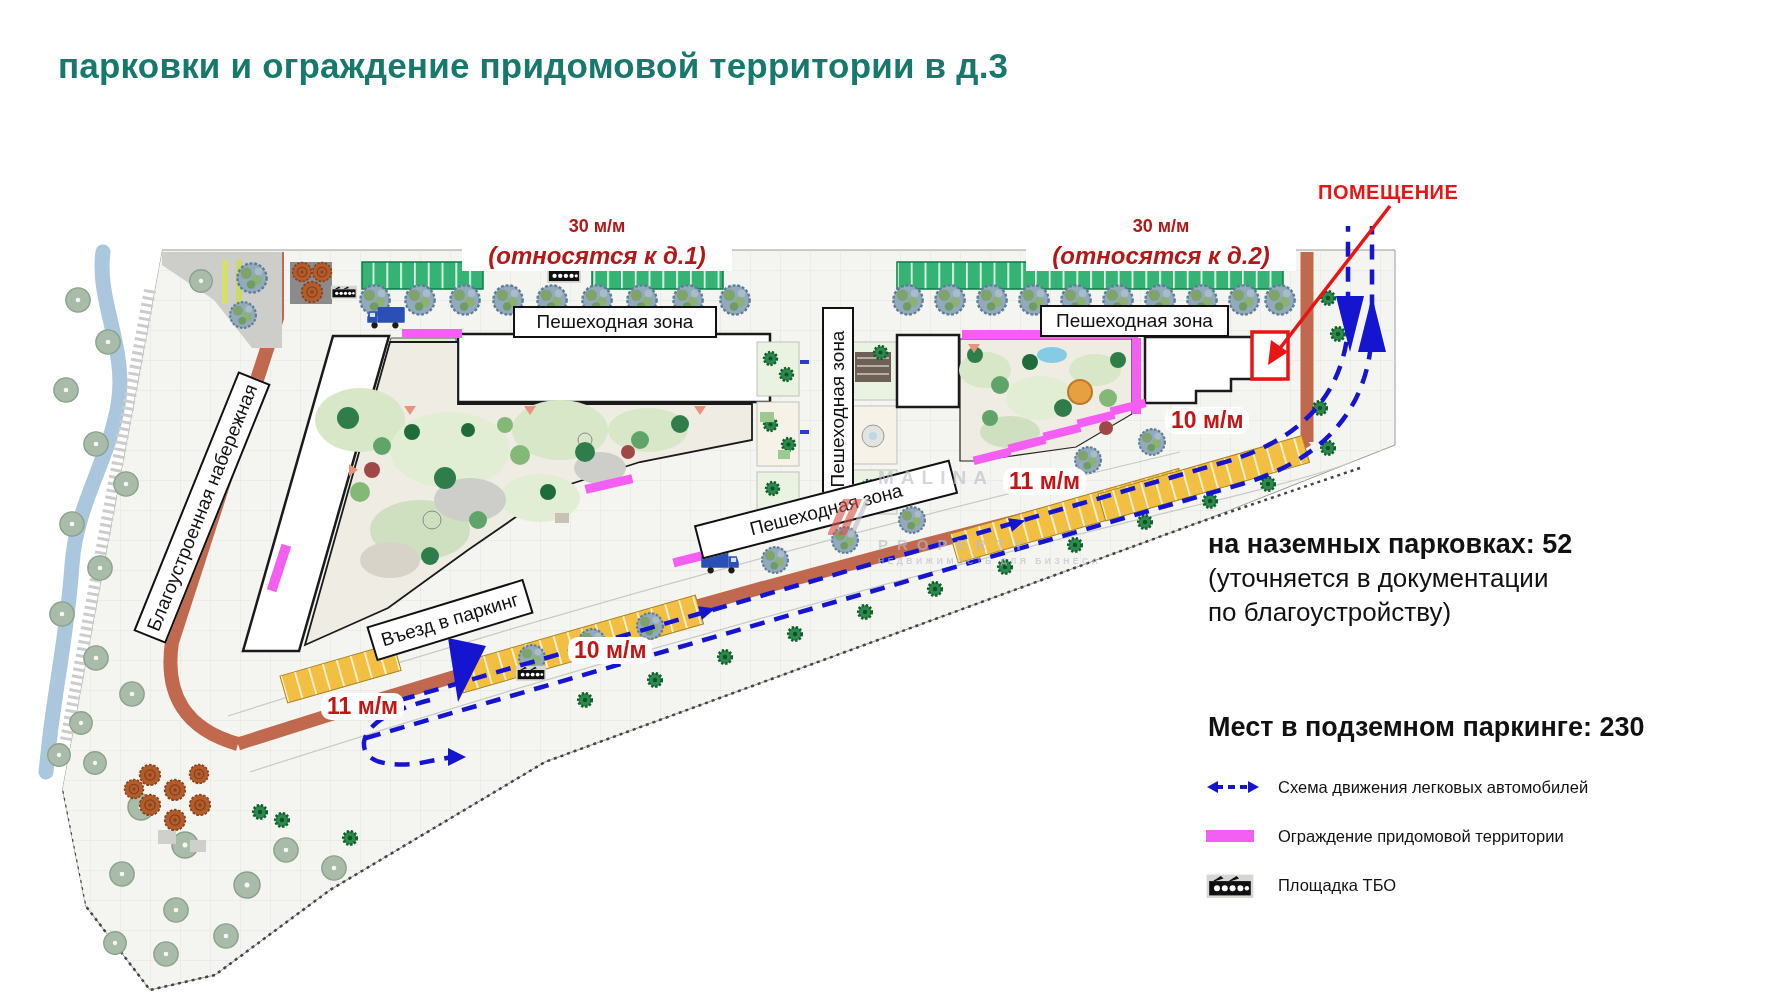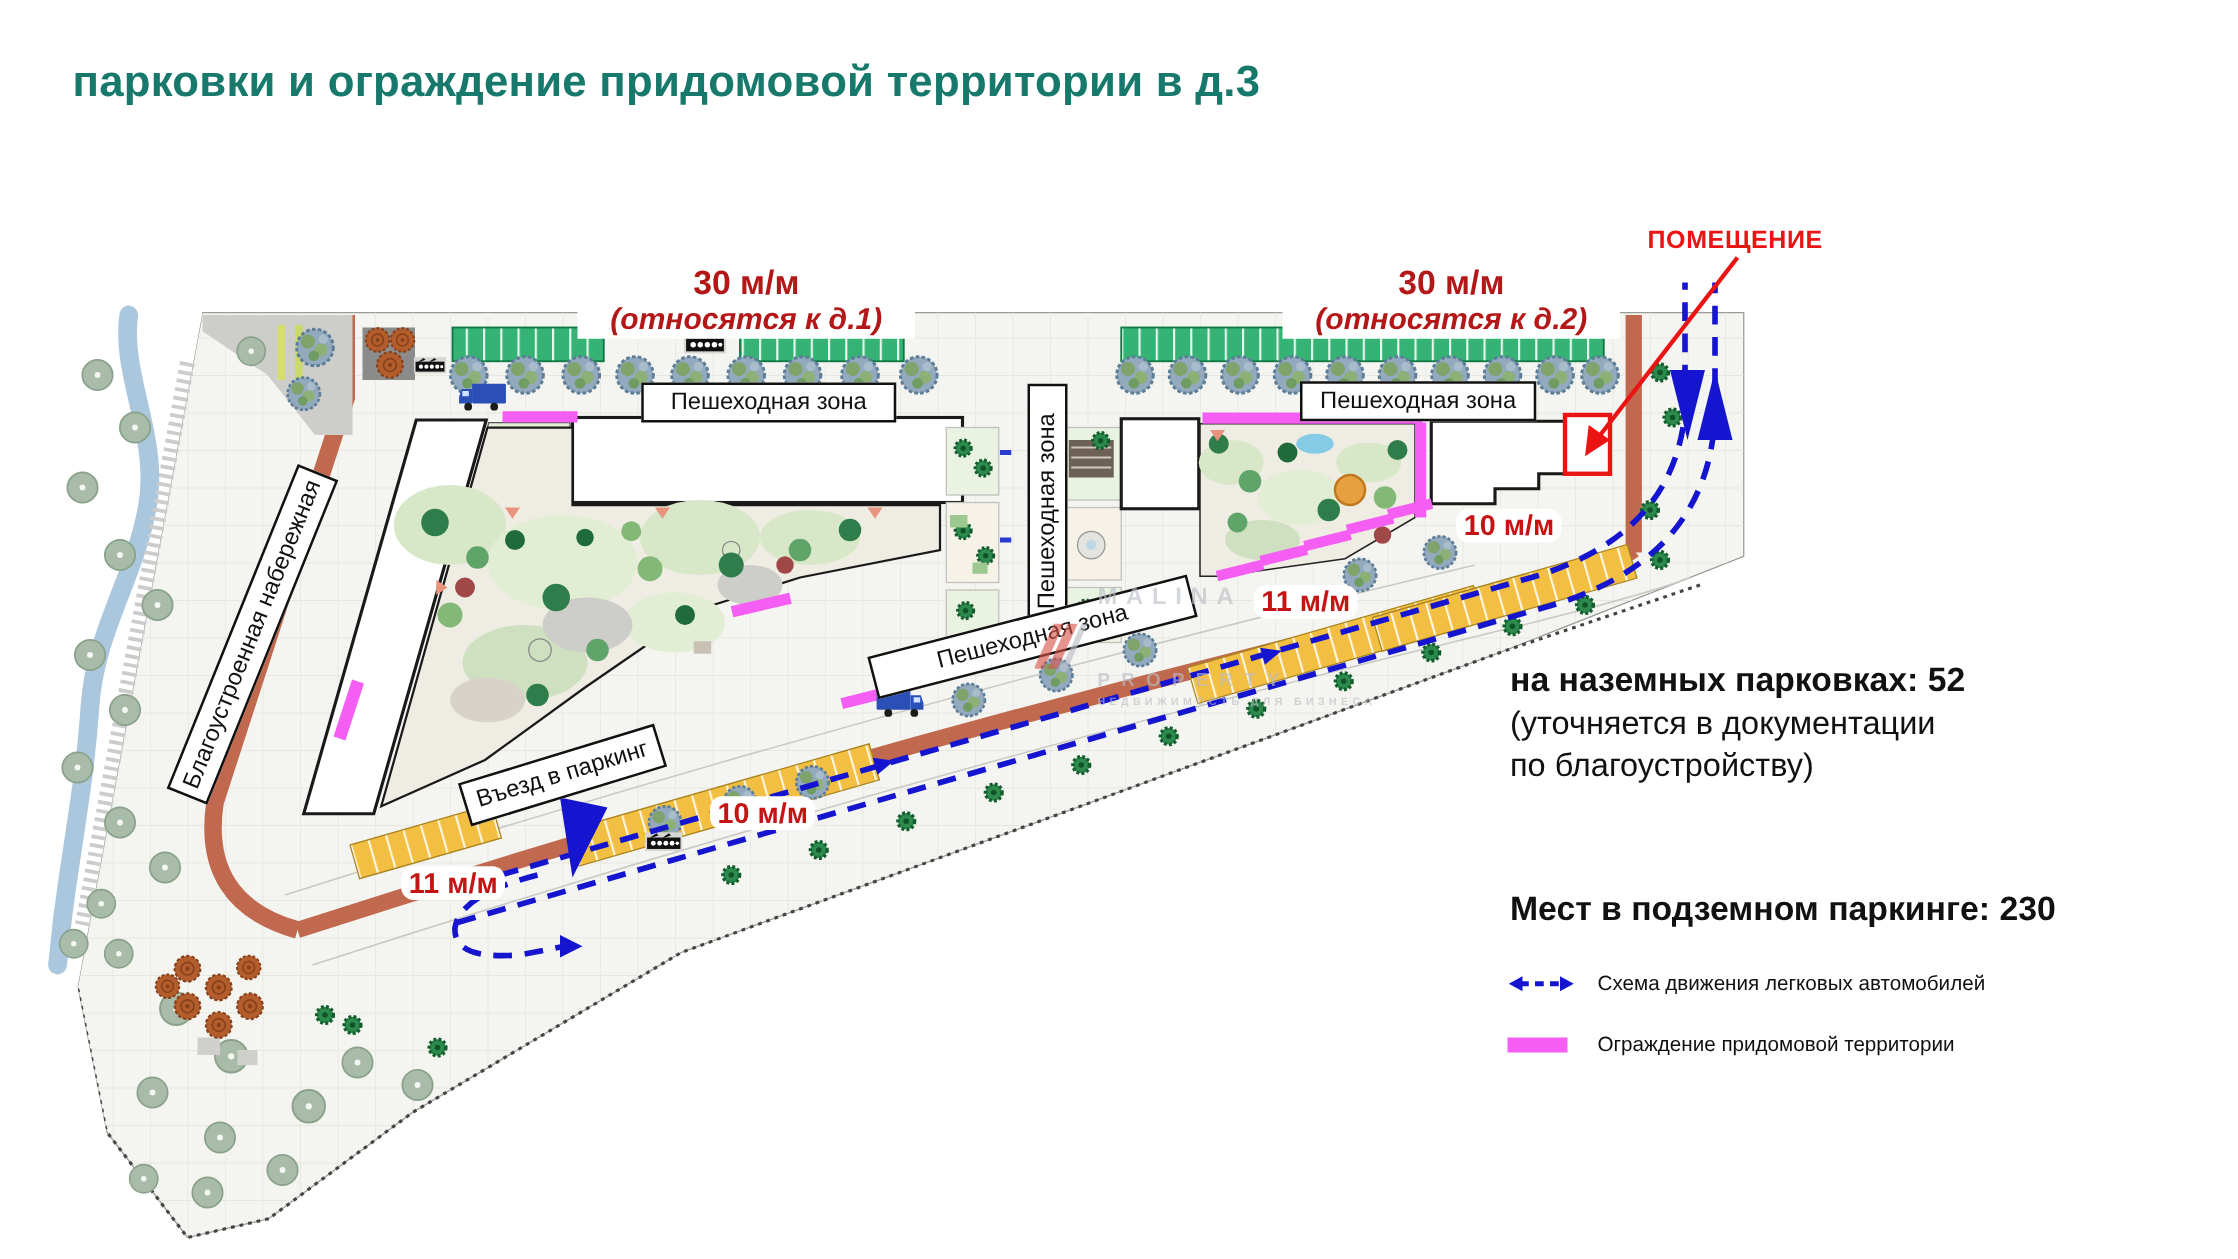--- a/index.html
+++ b/index.html
@@ -9,21 +9,21 @@
   .page-title{position:absolute;left:58px;top:44px;width:1180px;
     font-size:35px;font-weight:bold;color:#17796b;line-height:1.26;letter-spacing:.2px;}
   
   .planlabel{position:absolute;background:#fff;border:2px solid #111;color:#111;
     display:flex;align-items:center;justify-content:center;font-size:19px;white-space:nowrap;}
   
   .cap{position:absolute;background:#fff;color:#c41414;font-weight:bold;font-size:23px;
     line-height:27px;padding:0 6px;white-space:nowrap;border-radius:10px;}
   .redhead{position:absolute;width:270px;text-align:center;color:#b41717;font-weight:bold;
     background:#fff;padding:1px 0;}
-  .redhead .l1{font-size:27px;line-height:31px;}
+  .redhead .l1{font-size:18px;line-height:31px;}
   .redhead .l2{font-size:24px;line-height:28px;font-style:italic;}
   .pom{position:absolute;color:#ea1414;font-size:20px;font-weight:600;letter-spacing:.5px;}
   .summary{position:absolute;left:1208px;top:527px;color:#111;}
   .summary .b{font-size:27px;font-weight:bold;line-height:34px;}
   .summary .n{font-size:26px;line-height:34px;}
   .underground{position:absolute;left:1208px;top:712px;color:#111;font-size:27px;font-weight:bold;}
   .legend{position:absolute;left:1206px;top:772px;text-align:center;}
   .legend .row{display:flex;align-items:center;height:30px;margin-bottom:19px;}
   .legend .ic{width:58px;display:flex;align-items:center;justify-content:flex-start;margin-right:14px;}
   .legend .lbl{font-size:16.5px;color:#111;}
@@ -458,15 +458,31 @@
         </svg>
       </span>
       <span class="lbl">Схема движения легковых автомобилей</span>
     </div>
     <div class="row">
       <span class="ic">
           <span class="fence-swatch"></span>
         </span>
       <span class="lbl">Ограждение придомовой территории</span>
     </div>
+    <div class="row">
+      <span class="ic">
+        <svg width="48" height="26" viewBox="0 0 36 20">
+          <rect x="0" y="2" width="36" height="18" fill="#d6d6d2"></rect>
+          <rect x="2" y="7" width="32" height="11" fill="#101010"></rect>
+          <circle cx="8" cy="12.5" r="2.3" fill="#fff"></circle>
+            <circle cx="14" cy="12.5" r="2.3" fill="#fff"></circle>
+          <circle cx="20" cy="12.5" r="2.3" fill="#fff"></circle>
+            <circle cx="26" cy="12.5" r="2.3" fill="#fff"></circle>
+          <circle cx="31" cy="12.5" r="1.7" fill="#fff"></circle>
+          <path d="M5 7 L11 3 L13 5 L7 7 Z" fill="#101010"></path>
+            <path d="M17 7 L23 3 L25 5 L19 7 Z" fill="#101010"></path>
+        </svg>
+      </span>
+      <span class="lbl">Площадка ТБО</span>
+    </div>
   </div>
 
 </div>
 
 </body></html>

